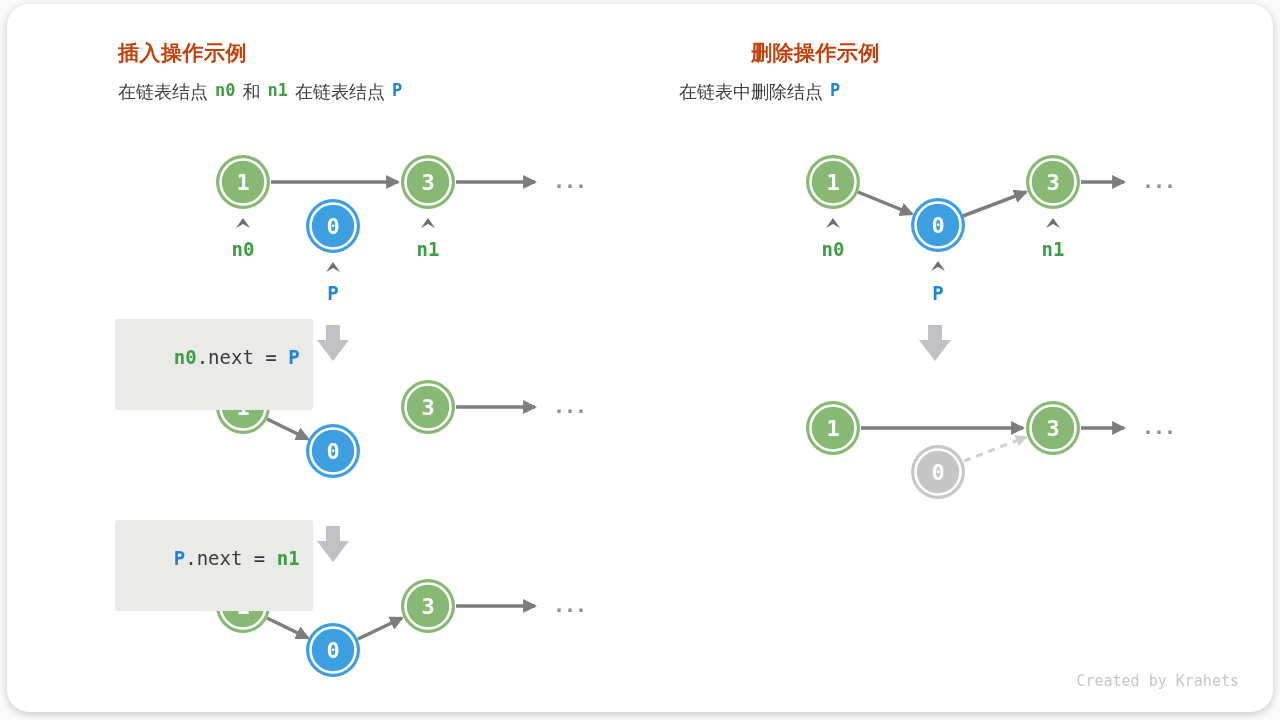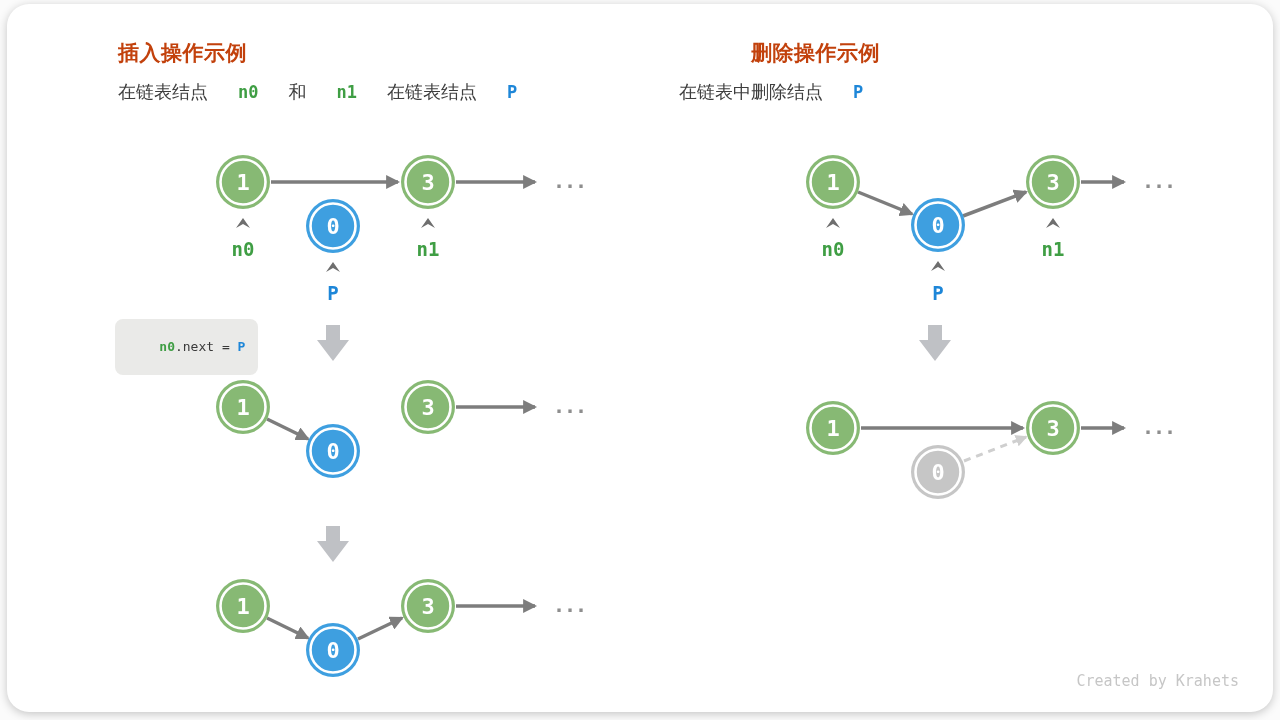--- a/index.html
+++ b/index.html
@@ -7,32 +7,32 @@
     position:absolute;left:7px;top:4px;width:1266px;height:708px;
     background:#ffffff;border-radius:22px;
     box-shadow:0 2px 10px rgba(0,0,0,0.22);
     font-family:"Liberation Sans",sans-serif;
   }
   .abs{position:absolute;}
   .panel-title{
     font-size:21px;font-weight:700;color:#c2410c;letter-spacing:0.5px;
   }
   .panel-sub{
-    font-size:18px;color:#3e3e3e;display:flex;align-items:center;white-space:pre;gap:23px;
+    font-size:18px;color:#3e3e3e;display:flex;align-items:flex-start;white-space:pre;
   }
   .tok{
     font-family:"DejaVu Sans Mono","Liberation Mono",monospace;
     font-weight:700;font-size:17px;margin:0 7px;
   }
   .green{color:#3f9e44;}
   .blue{color:#1d86d8;}
   .code-box{
-    background:#eaeae8;border-radius:8px;padding:5px 13px 6px 13px;
-    font-family:"DejaVu Sans Mono","Liberation Mono",monospace;
-    font-size:13px;color:#3a3a3a;white-space:pre;display:inline-block;
+    background:#eaeae8;border-radius:3px;padding:5px 13px 20px 13px;
+    font-family:"DejaVu Sans Mono","Liberation Mono",monospace;
+    font-size:19px;color:#3a3a3a;white-space:pre;display:inline-block;
   }
   .code-box .green,.code-box .blue{font-weight:700;}
   .diagram-svg{position:absolute;left:0;top:0;}
   .node-val{
     font-family:"DejaVu Sans Mono","Liberation Mono",monospace;
     font-size:22px;font-weight:700;fill:#ffffff;text-anchor:middle;
   }
   .node-label{
     font-family:"DejaVu Sans Mono","Liberation Mono",monospace;
     font-size:19px;font-weight:700;text-anchor:middle;
@@ -210,16 +210,19 @@
   <div class="abs panel-title" style="left:716px;top:35px;margin-left:28px;">删除操作示例</div>
   <div class="abs panel-sub" style="left:672px;top:76px;">
     <span>在链表中删除结点</span>
     <span class="tok blue">P</span>
   </div>
 
   <div class="abs code-box" style="left:108px;top:315px;">
     <span class="green">n0</span><span>.next = </span><span class="blue">P</span>
   </div>
 
+  <div class="abs code-box" style="left:108px;top:516px;">
+    <span class="blue">P</span><span>.next = </span><span class="green">n1</span>
+  </div>
 
 
   <div class="abs footer" style="right:34px;bottom:22px;">Created by Krahets</div>
 </div>
 
 </body></html>

